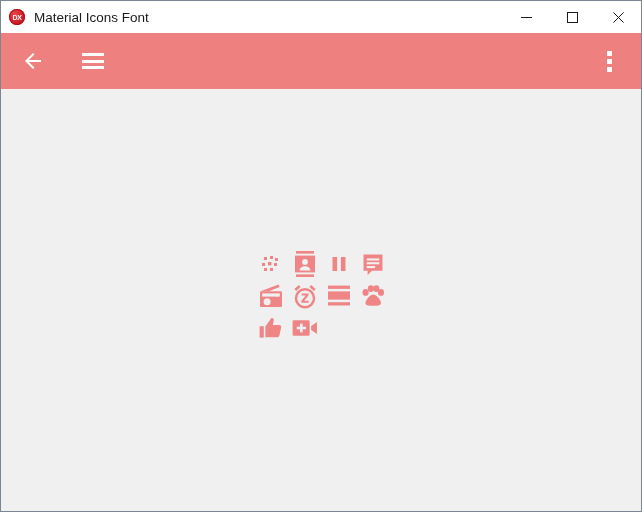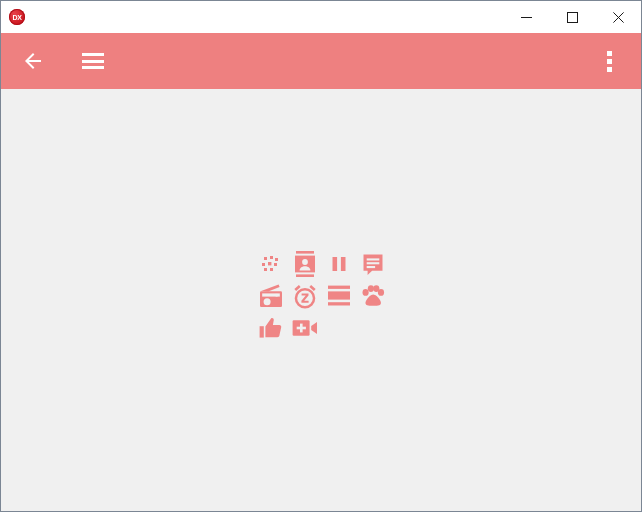--- a/index.html
+++ b/index.html
@@ -172,20 +172,21 @@
 </style>
 </head>
 <body>
 
 <div class="window">
 
   <div class="titlebar">
     <div class="app-icon">
       <span>DX</span>
     </div>
+    <div class="title-text">Material Icons Font</div>
 
     <div class="caption-buttons">
       <button class="cap-btn">
         <svg width="11" height="11" viewBox="0 0 11 11">
           <rect x="0" y="5" width="11" height="1" fill="#1b1b1b"></rect>
         </svg>
       </button>
       <button class="cap-btn">
         <svg width="11" height="11" viewBox="0 0 11 11">
           <rect x="0.5" y="0.5" width="10" height="10" fill="none" stroke="#1b1b1b" stroke-width="1"></rect>

